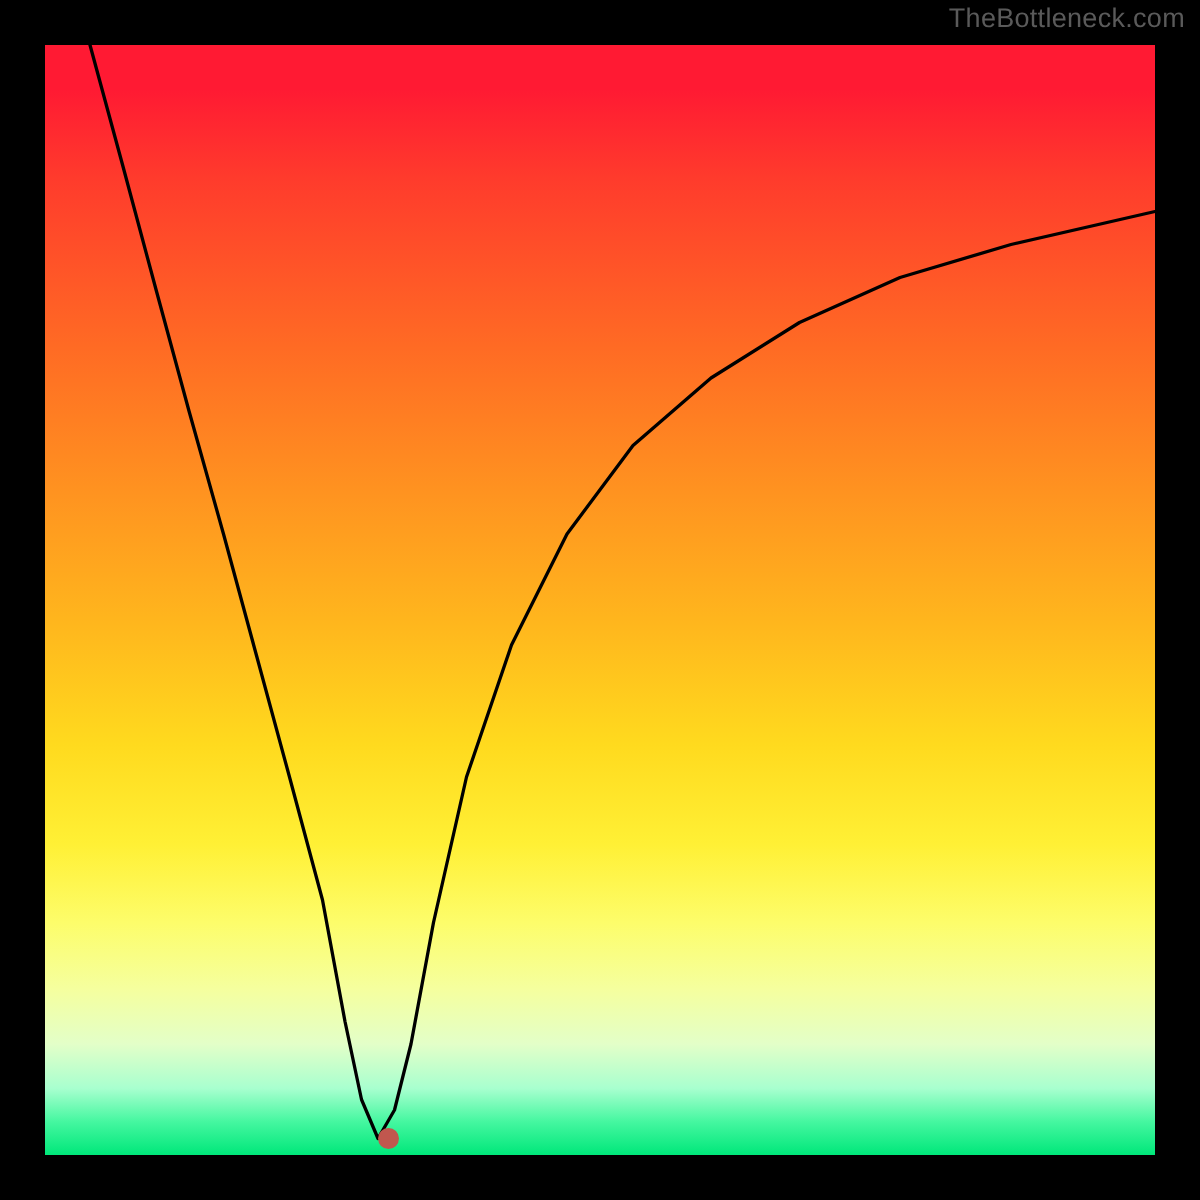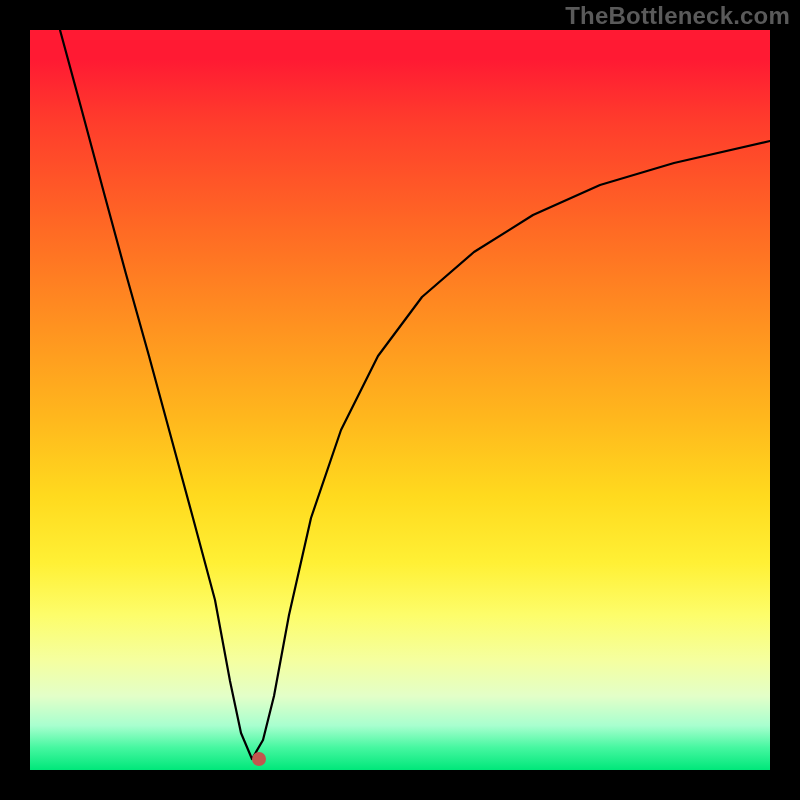--- a/index.html
+++ b/index.html
@@ -15,22 +15,22 @@
     position: relative;
     width: 800px;
     height: 800px;
     background: #000;
   }
   .watermark {
     position: absolute;
     top: 2px;
     right: 10px;
     color: #5a5a5a;
-    font-size: 24px;
-    font-weight: 700;
+    font-size: 18px;
+    font-weight: 400;
     letter-spacing: 0.2px;
     z-index: 5;
   }
   .plot-area {
     position: absolute;
     left: 30px;
     top: 30px;
     width: 740px;
     height: 740px;
     background: linear-gradient(to bottom,

